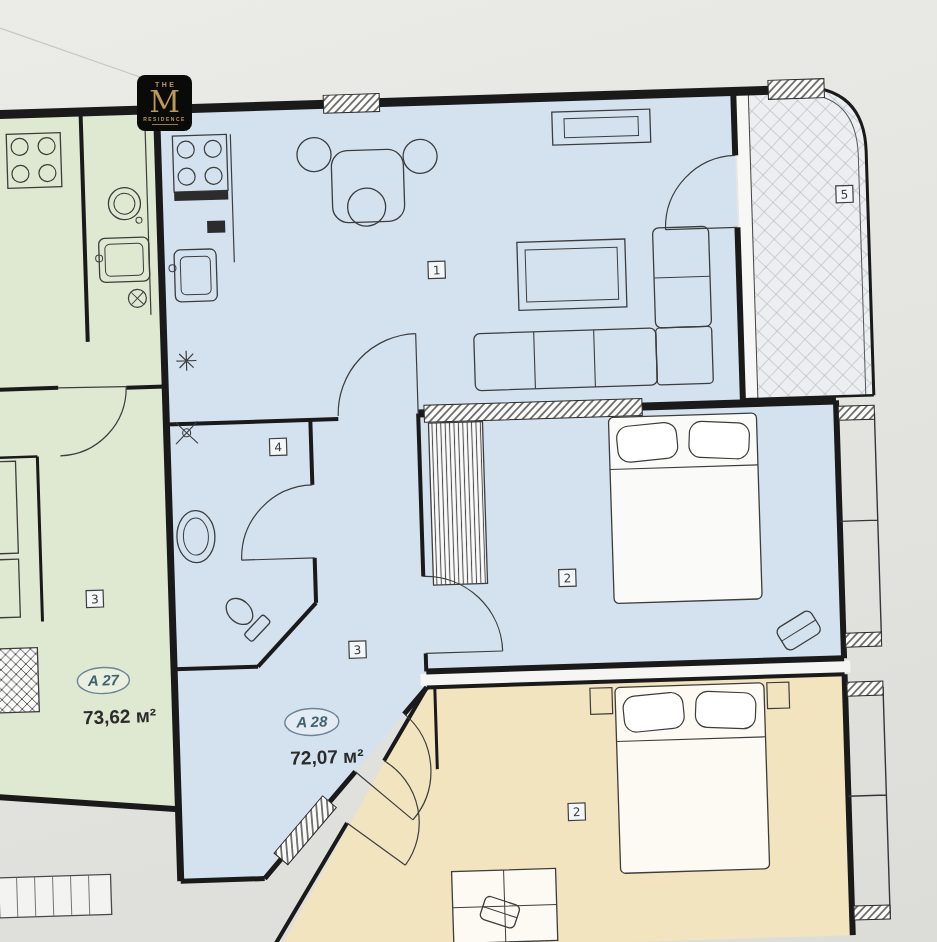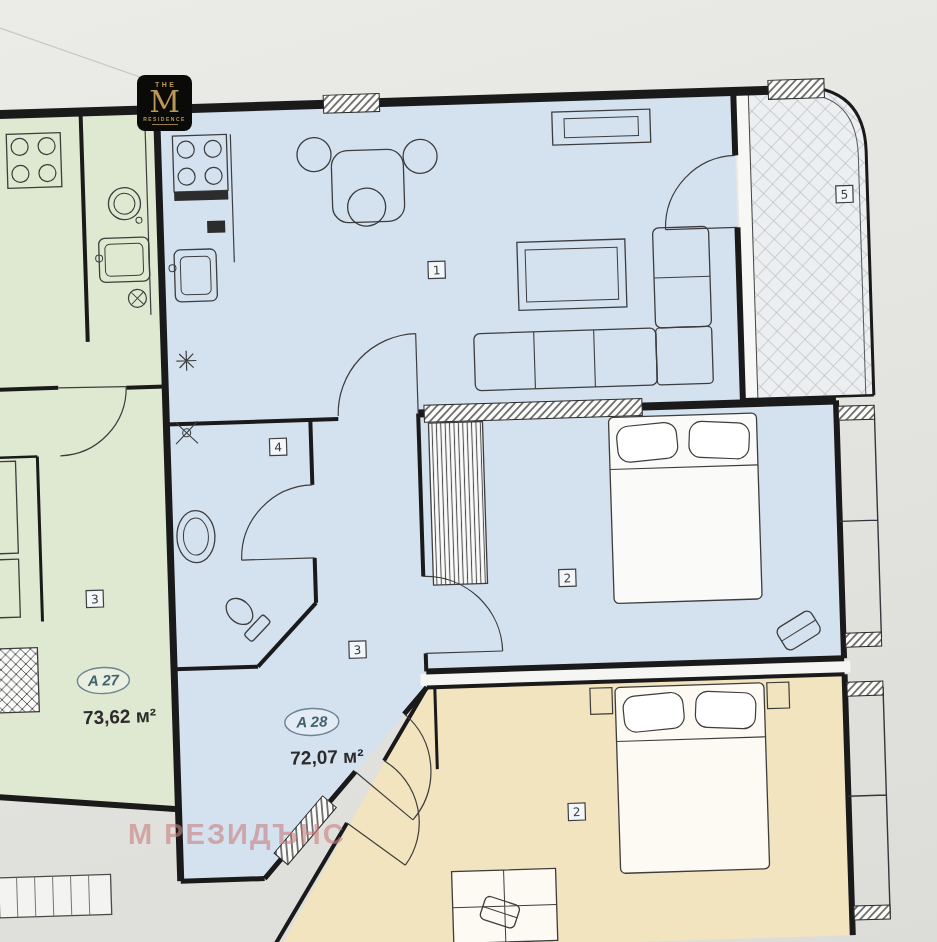--- a/index.html
+++ b/index.html
@@ -342,15 +342,14 @@
   </g>
 </svg>
 
 <div class="logo">
   <div class="logo-the">THE</div>
   <div class="logo-m">M</div>
   <div class="logo-res">RESIDENCE</div>
   <div class="logo-line"></div>
 </div>
 
-<div class="watermark">М РЕЗИДЪНС</div>
 
 </div>
 
 </body></html>

